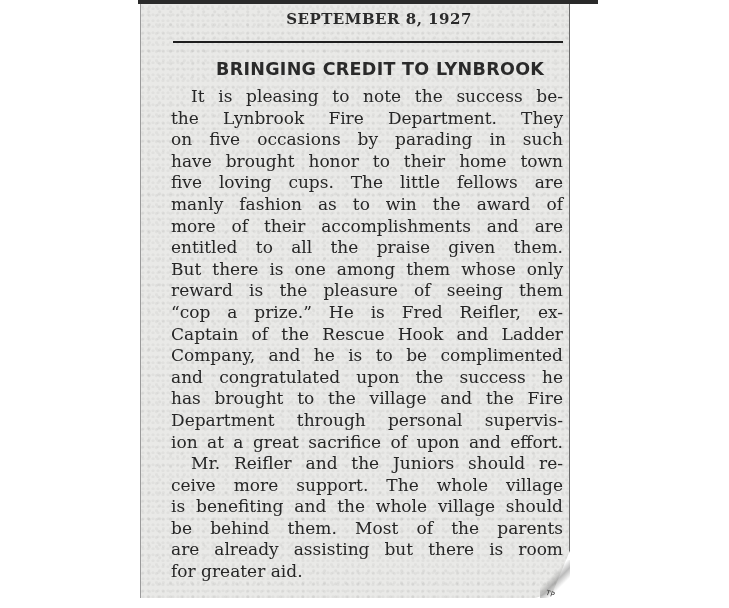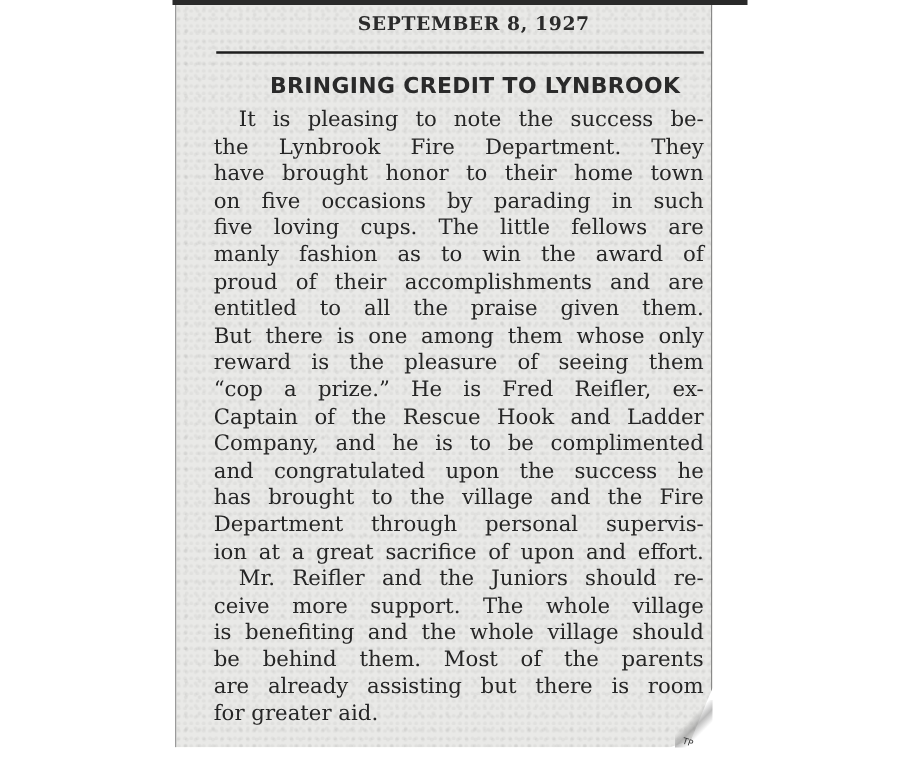--- a/index.html
+++ b/index.html
@@ -131,25 +131,25 @@
 
   <div class="clipping">
     <div class="dateline">SEPTEMBER 8, 1927</div>
     <div class="rule"></div>
 
     <div class="headline">BRINGING CREDIT TO LYNBROOK</div>
 
     <div class="body-text">
       <span class="line indent">It is pleasing to note the success be-</span>
       <span class="line">the Lynbrook Fire Department. They</span>
+      <span class="line">on five occasions by parading in such</span>
       <span class="line">have brought honor to their home town</span>
-      <span class="line">on five occasions by parading in such</span>
       <span class="line">five loving cups. The little fellows are</span>
       <span class="line">manly fashion as to win the award of</span>
-      <span class="line">proud of their accomplishments and are</span>
+      <span class="line">more of their accomplishments and are</span>
       <span class="line">entitled to all the praise given them.</span>
       <span class="line">But there is one among them whose only</span>
       <span class="line">reward is the pleasure of seeing them</span>
       <span class="line">“cop a prize.” He is Fred Reifler, ex-</span>
       <span class="line">Captain of the Rescue Hook and Ladder</span>
       <span class="line">Company, and he is to be complimented</span>
       <span class="line">and congratulated upon the success he</span>
       <span class="line">has brought to the village and the Fire</span>
       <span class="line">Department through personal supervis-</span>
       <span class="line">ion at a great sacrifice of upon and effort.</span>

